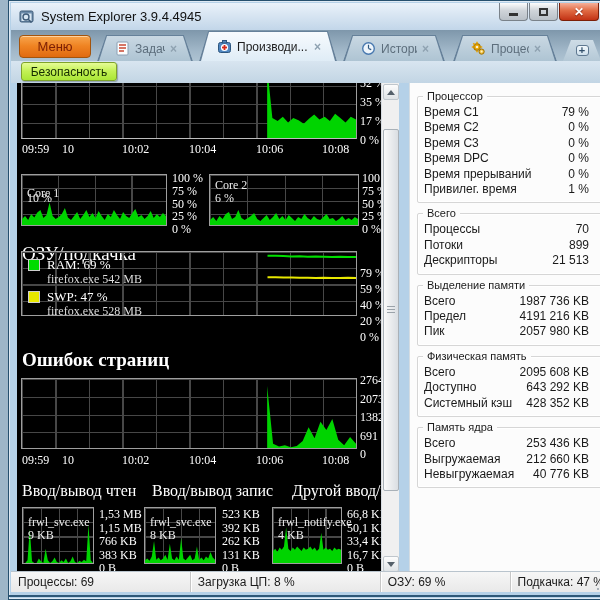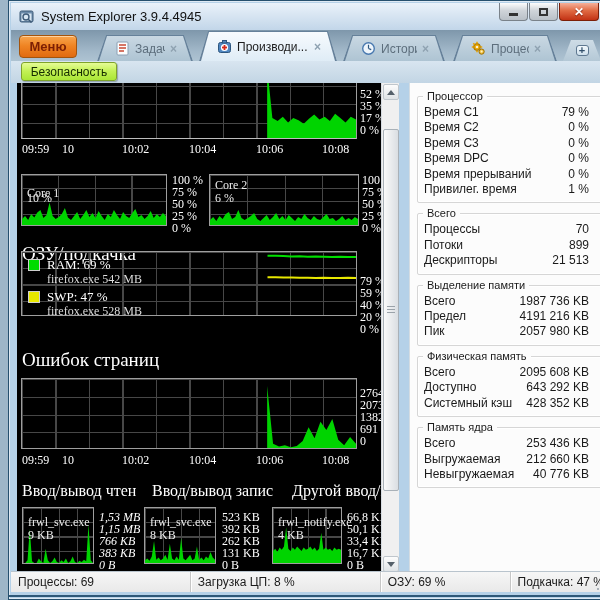--- a/index.html
+++ b/index.html
@@ -13,21 +13,21 @@
   .title-text{font-size:13px;color:#111;}
   .win-controls{position:absolute;top:0;right:6px;display:flex;gap:1px;}
   .wbtn{width:29px;height:18px;border:1px solid #7a828a;border-top:none;border-radius:0 0 4px 4px;background:linear-gradient(#fdfdfd,#cfd4d9 45%,#b9c0c7);display:flex;align-items:center;justify-content:center;}
   .wbtn.close{width:40px;background:linear-gradient(#f5b09a,#e06a43 45%,#c23214);border-color:#7c1f08;}
   .glyph-min{width:9px;height:3px;background:#333;margin-top:6px;}
   .glyph-max{width:9px;height:8px;border:2px solid #333;}
   .glyph-close{color:#fff;font-weight:bold;font-size:12px;line-height:1;text-shadow:0 1px 1px #7a1606;}
 
   
   .tabbar{position:absolute;left:2px;right:2px;top:29px;height:31px;background:linear-gradient(#7e97ab,#a3b9ca 70%,#aec3d2);}
-  .menu-btn{position:absolute;left:8px;top:5px;width:58px;height:23px;border:1px solid #a3540d;border-radius:4px;background:linear-gradient(#f8a54d,#ef8322 48%,#e06a10);color:#7c1f04;font-weight:bold;font-size:13px;display:flex;align-items:center;justify-content:center;box-shadow:inset 0 1px 0 #ffd2a0;}
+  .menu-btn{position:absolute;left:8px;top:5px;width:72px;height:23px;border:1px solid #a3540d;border-radius:4px;background:linear-gradient(#f8a54d,#ef8322 48%,#e06a10);color:#7c1f04;font-weight:normal;font-size:13px;display:flex;align-items:center;justify-content:center;box-shadow:inset 0 1px 0 #ffd2a0;}
   .tab{position:absolute;bottom:0;height:26px;clip-path:polygon(9px 0,calc(100% - 9px) 0,100% 100%,0 100%);background:#5e7citt;}
   .tab-border{position:absolute;inset:0;clip-path:polygon(9px 0,calc(100% - 9px) 0,100% 100%,0 100%);background:#66819a;}
   .tab-fill{position:absolute;inset:1px 2px 0 2px;clip-path:polygon(8px 0,calc(100% - 8px) 0,100% 100%,0 100%);background:linear-gradient(#c9d8e3,#aec4d3);display:flex;align-items:center;padding:0 14px 0 16px;gap:5px;}
   .tab.active{height:30px;}
   .tab.active .tab-fill{background:linear-gradient(#f7fbfe,#dfecf6);}
   .tab-label{font-size:12px;color:#5d6e7c;white-space:nowrap;overflow:hidden;flex:1;}
   .tab.active .tab-label{color:#1c1c1c;}
   .tab-close{font-size:12px;font-weight:bold;color:#8fa2b1;line-height:1;}
   .tab-icon{width:15px;height:15px;flex:0 0 auto;}
   .plus-tab{position:absolute;bottom:0;height:21px;width:38px;clip-path:polygon(8px 0,calc(100% - 8px) 0,100% 100%,0 100%);background:linear-gradient(#cedce6,#b4c8d6);display:flex;align-items:center;justify-content:center;}
@@ -35,21 +35,21 @@
 
   
   .toolbar{position:absolute;left:2px;right:2px;top:60px;height:22px;background:linear-gradient(#d8e5f0,#c2d5e4);}
   .sec-btn{position:absolute;left:10px;top:1px;width:96px;height:19px;border:1px solid #7fa32b;border-radius:3px;background:linear-gradient(#e6fc96,#c3f155 48%,#aae637);font-size:12px;color:#142b00;display:flex;align-items:center;justify-content:center;box-shadow:1px 1px 1px rgba(0,0,0,.25);}
 
   
   .graph-panel{position:absolute;left:8px;top:82px;width:364px;height:490px;background:#000;overflow:hidden;color:#fff;font-family:"Liberation Serif",serif;}
   .gbox{position:absolute;border:1px solid #9e9e9e;background-image:repeating-linear-gradient(to right,#474747 0 1px,transparent 1px var(--gx)),repeating-linear-gradient(to bottom,#474747 0 1px,transparent 1px var(--gy));}
   .gbox svg{position:absolute;inset:0;width:100%;height:100%;}
   .noborder{border:none;border-left:1px solid #9e9e9e;border-right:1px solid #9e9e9e;border-bottom:1px solid #bdbdbd;}
-  .ycol{position:absolute;display:flex;flex-direction:column;justify-content:center;overflow:hidden;font-size:12px;line-height:12px;color:#fff;white-space:nowrap;}
+  .ycol{position:absolute;display:flex;flex-direction:column;justify-content:space-between;overflow:hidden;font-size:12px;line-height:12px;color:#fff;white-space:nowrap;}
   .trow{position:absolute;left:4px;width:352px;height:13px;font-size:12px;color:#fff;}
   .trow span{position:absolute;top:0;white-space:nowrap;}
   .trow span:nth-child(1){left:1px}.trow span:nth-child(2){left:41px}.trow span:nth-child(3){left:101px}
   .trow span:nth-child(4){left:168px}.trow span:nth-child(5){left:235px}.trow span:nth-child(6){left:301px}
   .sect-h{position:absolute;left:5px;font-size:19px;color:#fff;white-space:nowrap;}
   .io-h{position:absolute;top:399px;font-size:16px;color:#fff;white-space:nowrap;}
   .inbox-label{position:absolute;left:5px;font-size:12px;line-height:13px;color:#eee;white-space:nowrap;z-index:2;}
   .swatch{position:absolute;left:6px;width:12px;height:12px;border:1px solid #cfcfcf;z-index:2;}
   .leg-main{position:absolute;left:25px;font-size:13px;line-height:14px;z-index:2;white-space:nowrap;}
   .leg-sub{position:absolute;left:25px;font-size:12px;line-height:13px;color:#ddd;z-index:2;white-space:nowrap;}
@@ -248,21 +248,21 @@
         </svg>
       </div>
     <div class="ycol" style="left:343px;top:184px;width:21px;height:76px;">
         <span>79 %</span>
         <span>59 %</span>
         <span>40 %</span>
         <span>20 %</span>
         <span>0 %</span>
       </div>
 
-    <div class="sect-h" style="top:266px;">Ошибок страниц</div>
+    <div class="sect-h" style="top:266px;font-weight:bold;">Ошибок страниц</div>
     <div class="gbox" style="left:4px;top:295px;width:336px;height:71px;--gx:33.5px;--gy:17.75px;">
         <svg viewBox="0 0 100 100" preserveAspectRatio="none">
           <polygon points="73.40,100 73.40,10 75.17,94 76.95,98 78.72,96 80.49,99 82.27,97 84.04,90 85.81,70 87.59,86 89.36,62 91.13,74 92.91,58 94.68,88 96.45,96 98.23,84 100.00,94 100,100" fill="#00d400"></polygon>
         </svg>
       </div>
     <div class="ycol" style="left:343px;top:291px;width:21px;height:86px;">
         <span>2764</span>
         <span>2073</span>
         <span>1382</span>
         <span>691</span>
@@ -281,21 +281,21 @@
     <div class="io-h" style="left:135px;">Ввод/вывод запис</div>
     <div class="io-h" style="left:275px;">Другой ввод/вывод</div>
 
     <div class="gbox" style="left:5px;top:424px;width:72px;height:57px;--gx:18px;--gy:14.25px;">
       <div class="inbox-label" style="top:8px;">frwl_svc.exe</div>
       <div class="inbox-label" style="top:21px;">9 KB</div>
     <svg viewBox="0 0 100 100" preserveAspectRatio="none">
           <polygon points="0.00,100 0.00,100 3.23,100 6.45,95 9.68,38 12.90,97 16.13,100 19.35,100 22.58,92 25.81,97 29.03,100 32.26,74 35.48,95 38.71,100 41.94,97 45.16,90 48.39,98 51.61,100 54.84,95 58.06,98 61.29,92 64.52,100 67.74,97 70.97,88 74.19,98 77.42,100 80.65,96 83.87,98 87.10,94 90.32,97 93.55,30 96.77,95 100.00,100 100,100" fill="#00d400"></polygon>
         </svg>
       </div>
-    <div class="ycol" style="left:82px;top:425px;width:46px;height:66px;font-style:italic;">
+    <div class="ycol" style="left:82px;top:425px;width:46px;height:66px;">
         <span>1,53 MB</span>
         <span>1,15 MB</span>
         <span>766 KB</span>
         <span>383 KB</span>
         <span>0 B</span>
       </div>
 
     <div class="gbox" style="left:127px;top:424px;width:72px;height:57px;--gx:18px;--gy:14.25px;">
       <div class="inbox-label" style="top:8px;">frwl_svc.exe</div>
       <div class="inbox-label" style="top:21px;">8 KB</div>

